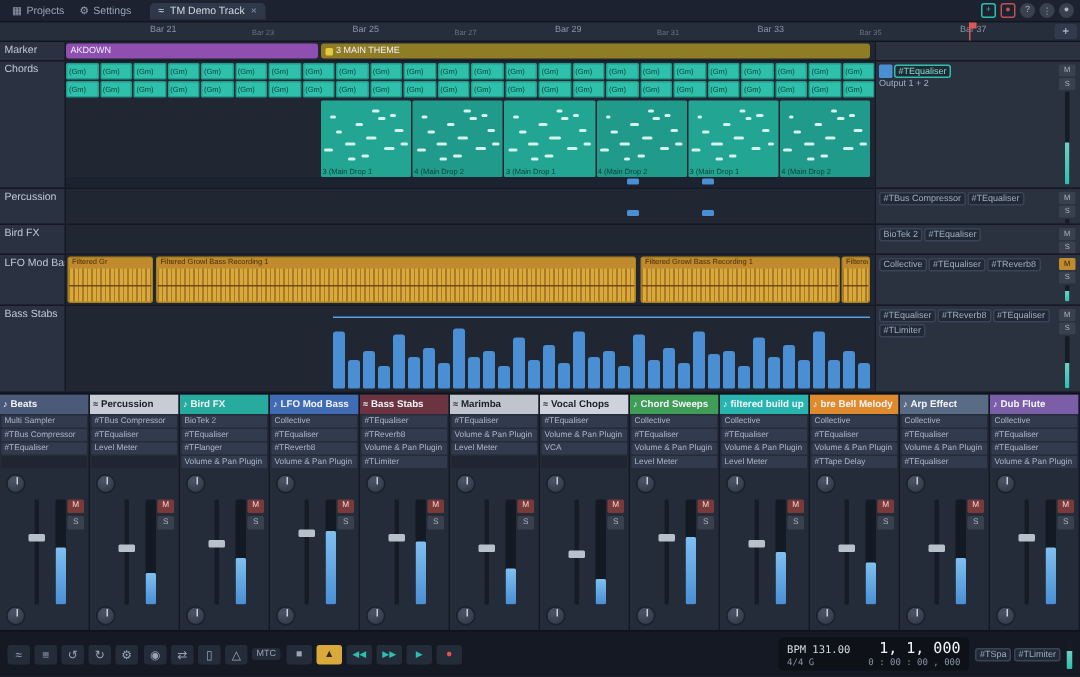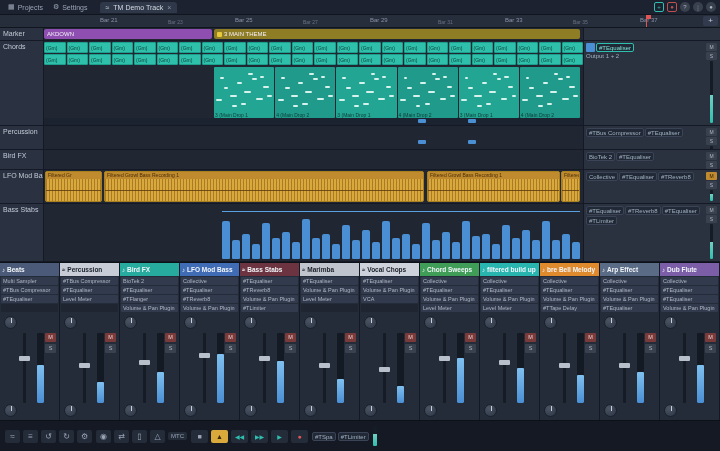--- a/index.html
+++ b/index.html
@@ -793,20 +793,32 @@
         <div class="mtc">MTC</div>
       </div>
     <div class="tgroup">
         <div class="tbtn dark">■</div>
         <div class="tbtn amber">▲</div>
         <div class="tbtn teal">◀◀</div>
         <div class="tbtn teal">▶▶</div>
         <div class="tbtn teal">▶</div>
         <div class="tbtn red">●</div>
       </div>
+    <div class="display">
+      <div class="d-bpm">
+        <span>BPM</span>
+        <span>131.00</span>
+      </div>
+      <div class="d-pos">1, 1, 000</div>
+      <div class="d-sub">
+        <span>4/4</span>
+        <span>G</span>
+      </div>
+      <div class="d-sub right">0 : 00 : 00 , 000</div>
+    </div>
     <div class="mchips">
         <div class="chip">#TSpa</div>
         <div class="chip">#TLimiter</div>
       </div>
     <div class="mmeter">
         <i style="height: 60%;"></i>
       </div>
   </div>
 
 </div>

